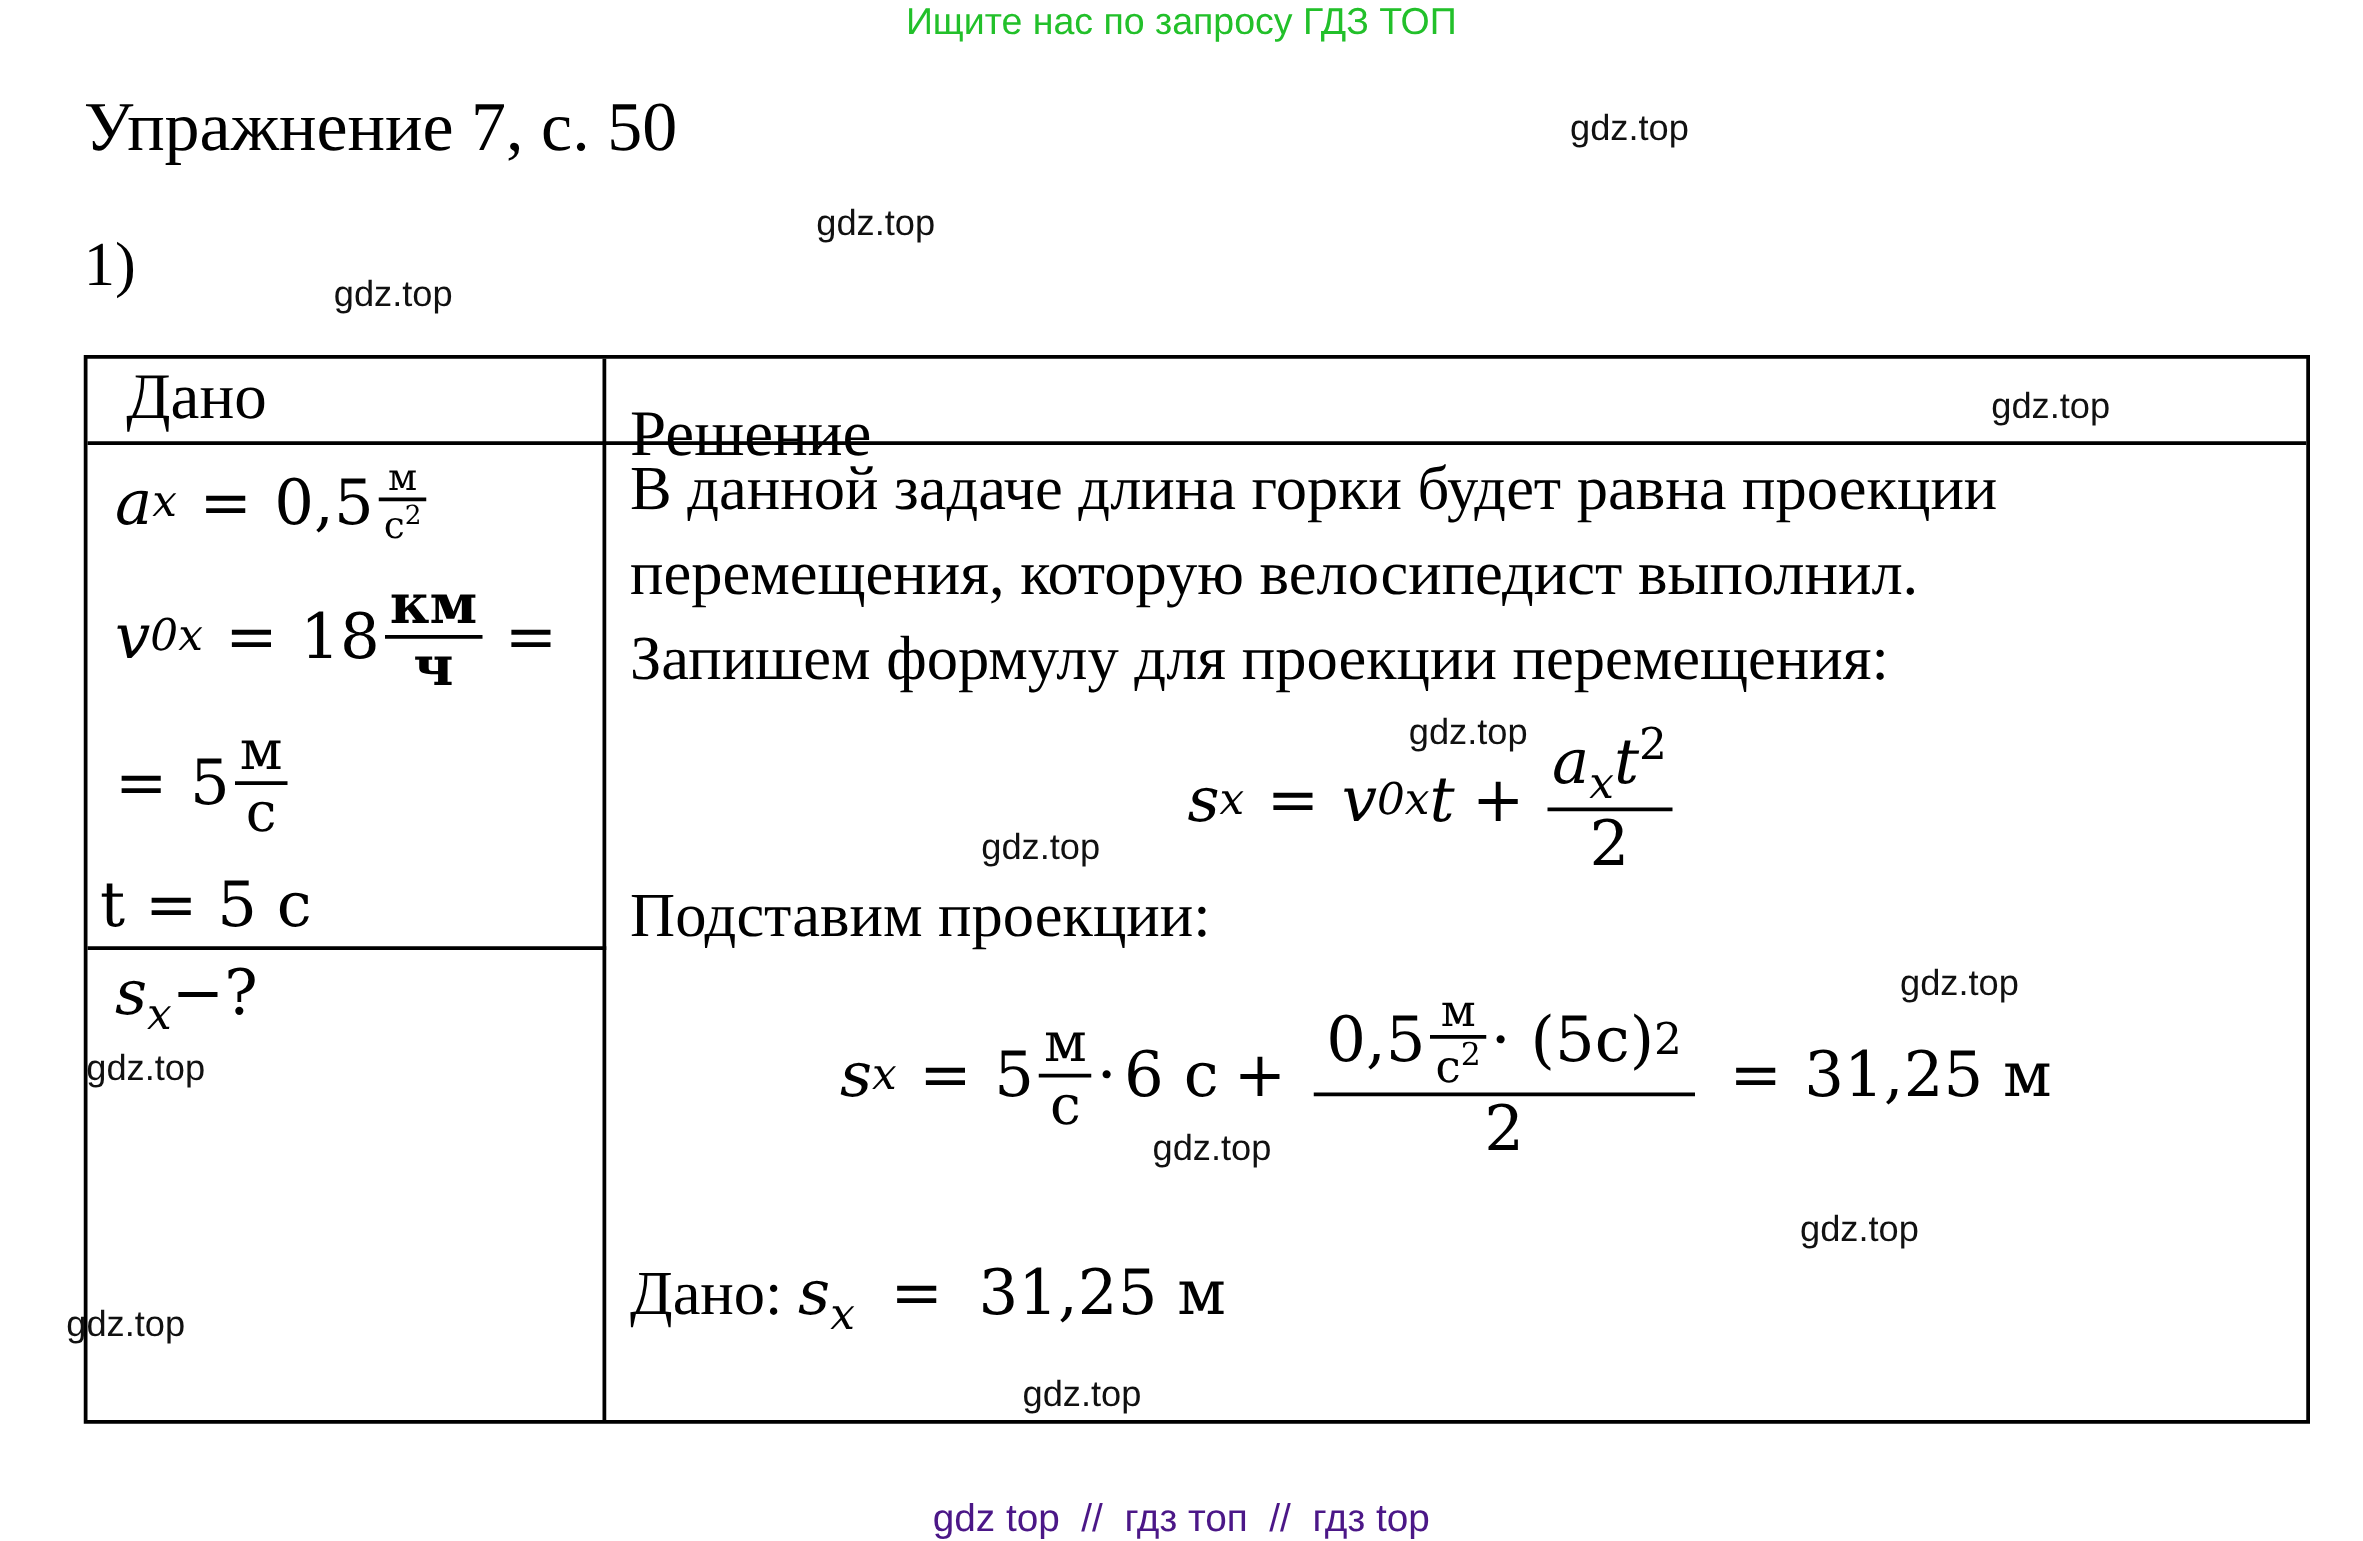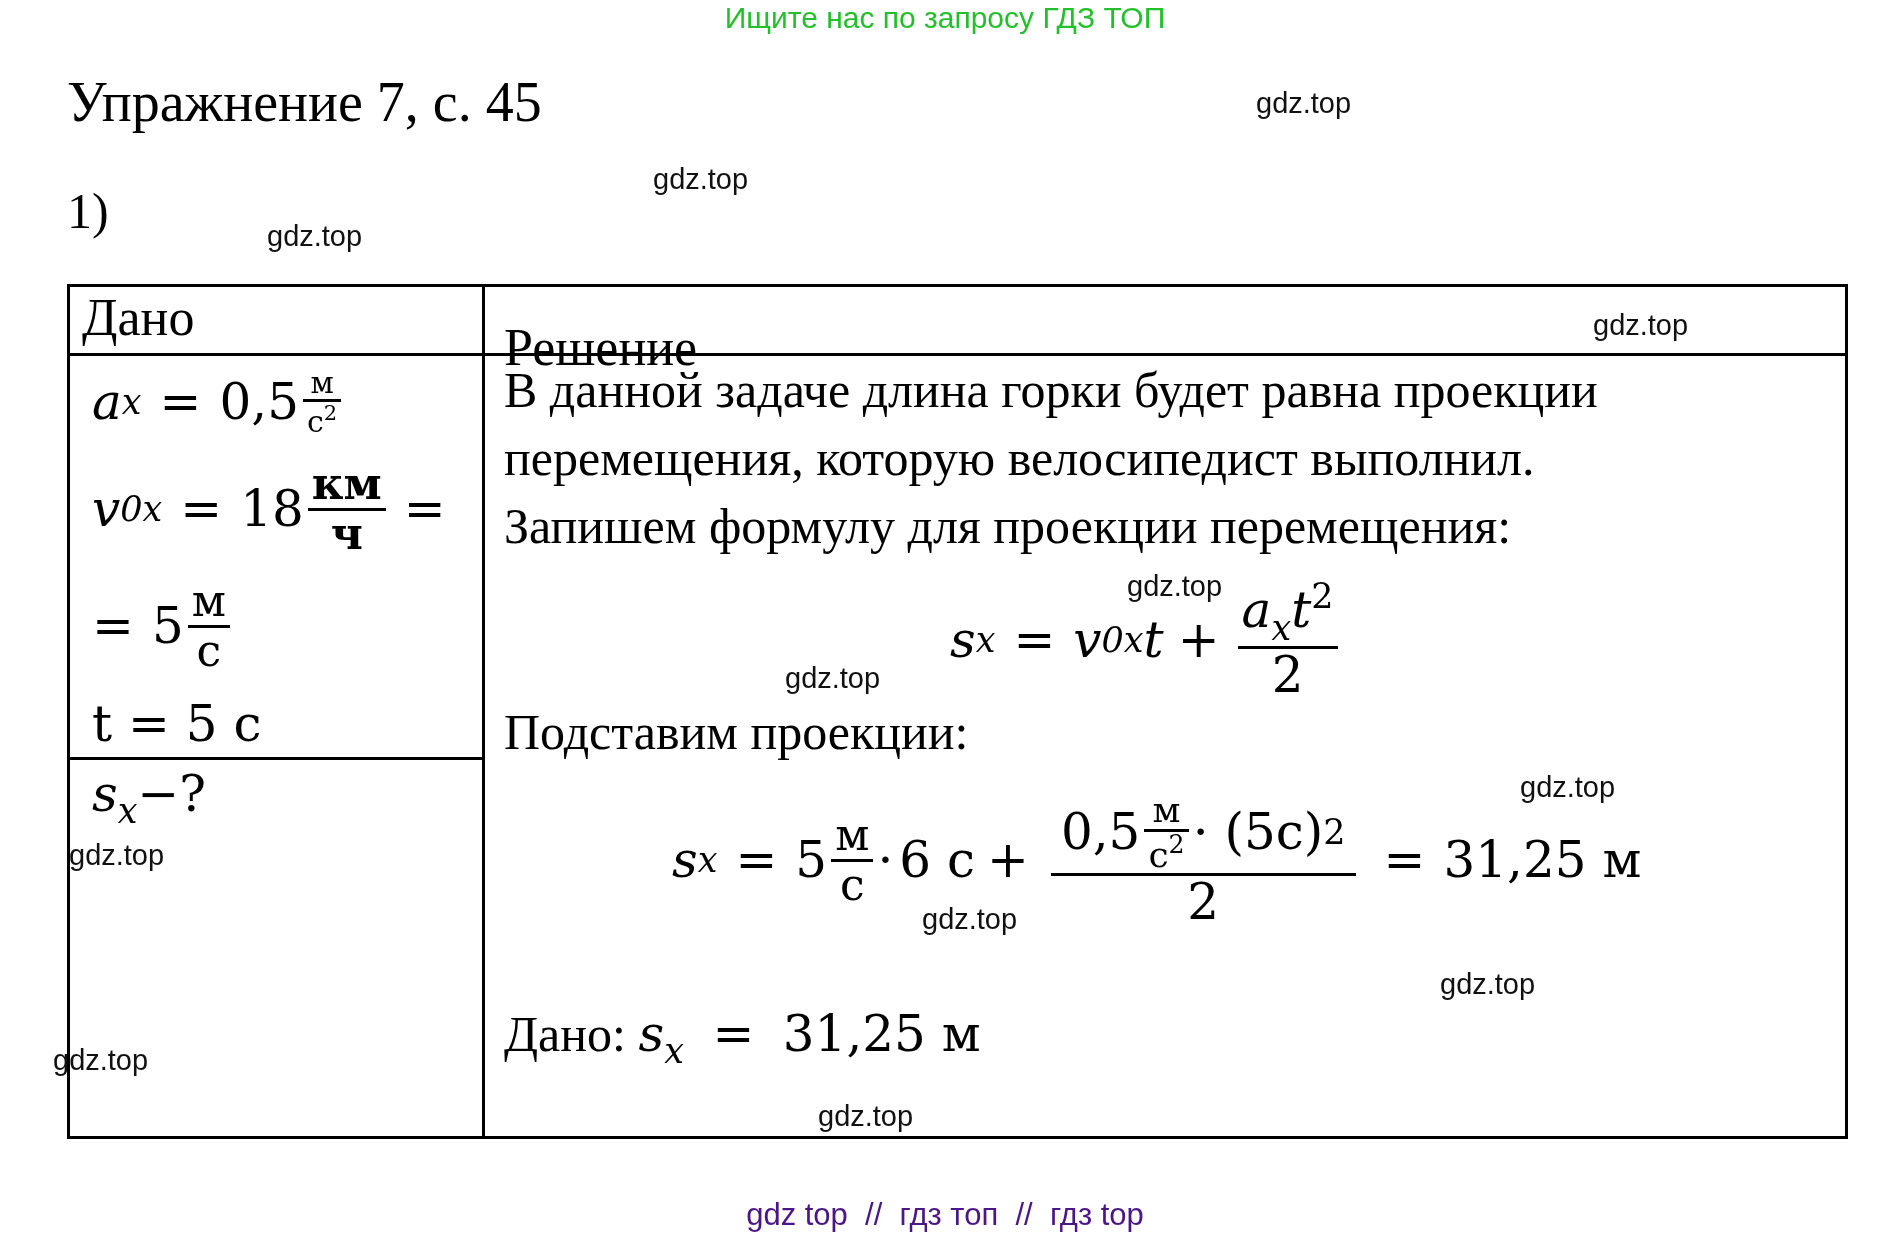--- a/index.html
+++ b/index.html
@@ -29,30 +29,30 @@
   .frac .num, .frac .den { line-height:1.05; padding:0 4px; }
   .frac .bar { align-self:stretch; height:3px; background:#000; }
 
   .footer { left:0; width:1890px; top:1195px; text-align:center; font-size:31px; line-height:40px; }
 </style>
 </head>
 <body>
 
 <div class="abs sans top-banner" style="color:#22c02a;">Ищите нас по запросу ГДЗ ТОП</div>
 
-<div class="abs serif title">Упражнение 7, с. 45</div>
+<div class="abs serif title">Упражнение 7, с. 50</div>
 <div class="abs serif part">1)</div>
 
 <div class="table">
   <div class="vline"></div>
   <div class="hline-head"></div>
   <div class="hline-find"></div>
 </div>
 
-<div class="abs serif cell-text" style="left:82px; top:290px; font-size:52px;">Дано</div>
+<div class="abs serif cell-text" style="left:101px; top:290px; font-size:52px;">Дано</div>
 <div class="abs serif cell-text" style="left:504px; top:290px; font-size:52px;margin-top:30px;">Решение</div>
 
 <div class="abs math cell-text" style="left:92px; top:362px; height:80px; display:flex; align-items:center;">
   <span class="it">a</span>
     <span class="it sub">x</span>
   <span style="margin:0 18px;">=</span>
   <span>0,5</span>
   <span class="frac" style="font-size:30px;">
     <span class="num">м</span>
     <span class="bar"></span>
@@ -76,21 +76,21 @@
 <div class="abs math cell-text" style="left:92px; top:568px; height:116px; display:flex; align-items:center;">
   <span style="margin-right:18px;">=</span>
   <span>5</span>
   <span class="frac" style="font-size:44px;">
     <span class="num">м</span>
     <span class="bar"></span>
     <span class="den">с</span>
   </span>
 </div>
 
-<div class="abs math cell-text" style="left:92px; top:696px;">t = 5 с</div>
+<div class="abs math cell-text" style="left:80px; top:696px;">t = 5 с</div>
 
 <div class="abs math cell-text" style="left:92px; top:766px;">
   <span class="it">s</span><span class="it sub">x</span><span>−?</span>
 </div>
 
 <div class="abs serif cell-text" style="left:504px; top:362px;">В данной задаче длина горки будет равна проекции</div>
 <div class="abs serif cell-text" style="left:504px; top:430px;text-align:right;">перемещения, которую велосипедист выполнил.</div>
 <div class="abs serif cell-text" style="left:504px; top:498px;">Запишем формулу для проекции перемещения:</div>
 
 <div class="abs math cell-text" style="left:950px; top:568px; height:144px; display:flex; align-items:center;">

